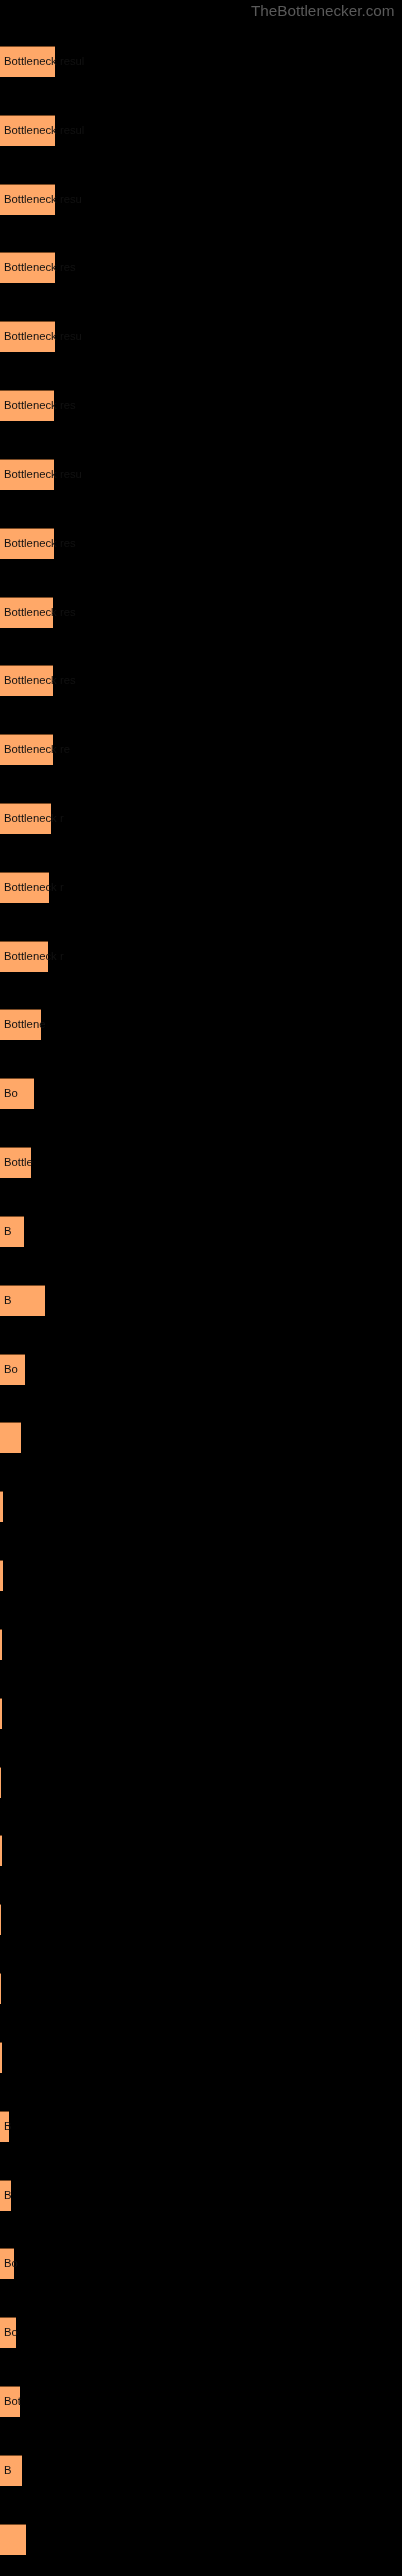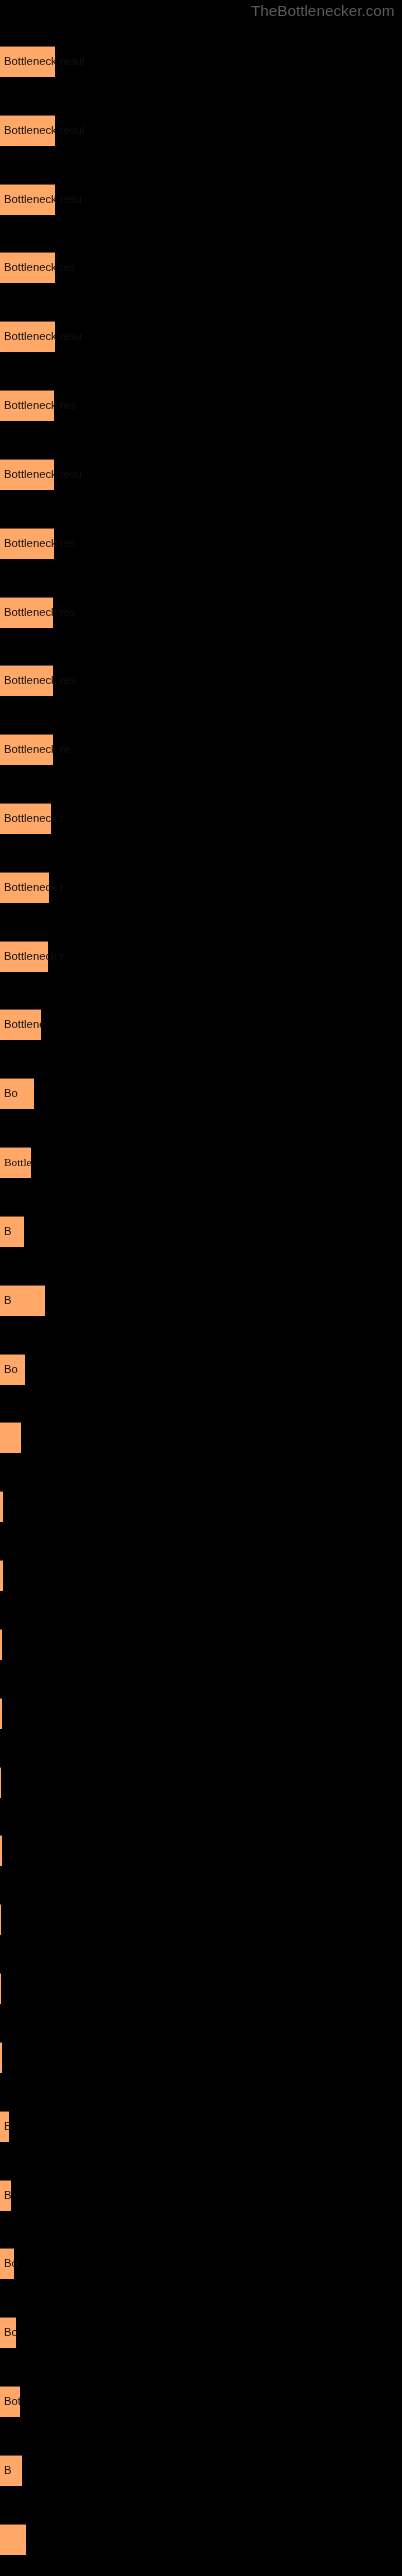--- a/index.html
+++ b/index.html
@@ -141,21 +141,21 @@
       <div class="bar-row" style="top: 1009px;">
         <div class="bar" title="Result 15" style="width: 41px; background: rgb(255, 168, 104); border-top-color: rgb(122, 74, 36);"></div>
         <div class="bar-label" style="color: rgb(17, 17, 17);">Bottlene</div>
       </div>
       <div class="bar-row" style="top: 1078px;">
         <div class="bar" title="Result 16" style="width: 34px; background: rgb(255, 168, 104); border-top-color: rgb(122, 74, 36);"></div>
         <div class="bar-label" style="color: rgb(17, 17, 17);">Bo</div>
       </div>
       <div class="bar-row" style="top: 1147px;">
         <div class="bar" title="Result 17" style="width: 31px; background: rgb(255, 168, 104); border-top-color: rgb(122, 74, 36);"></div>
-        <div class="bar-label" style="color: rgb(17, 17, 17); font-family: Liberation Serif, serif;">Bottle</div>
+        <div class="bar-label" style="color: rgb(17, 17, 17);">Bottle</div>
       </div>
       <div class="bar-row" style="top: 1216px;">
         <div class="bar" title="Result 18" style="width: 24px; background: rgb(255, 168, 104); border-top-color: rgb(122, 74, 36);"></div>
         <div class="bar-label" style="color: rgb(17, 17, 17);">B</div>
       </div>
       <div class="bar-row" style="top: 1285px;">
         <div class="bar" title="Result 19" style="width: 45px; background: rgb(255, 168, 104); border-top-color: rgb(122, 74, 36);"></div>
         <div class="bar-label" style="color: rgb(17, 17, 17);">B</div>
       </div>
       <div class="bar-row" style="top: 1354px;">

